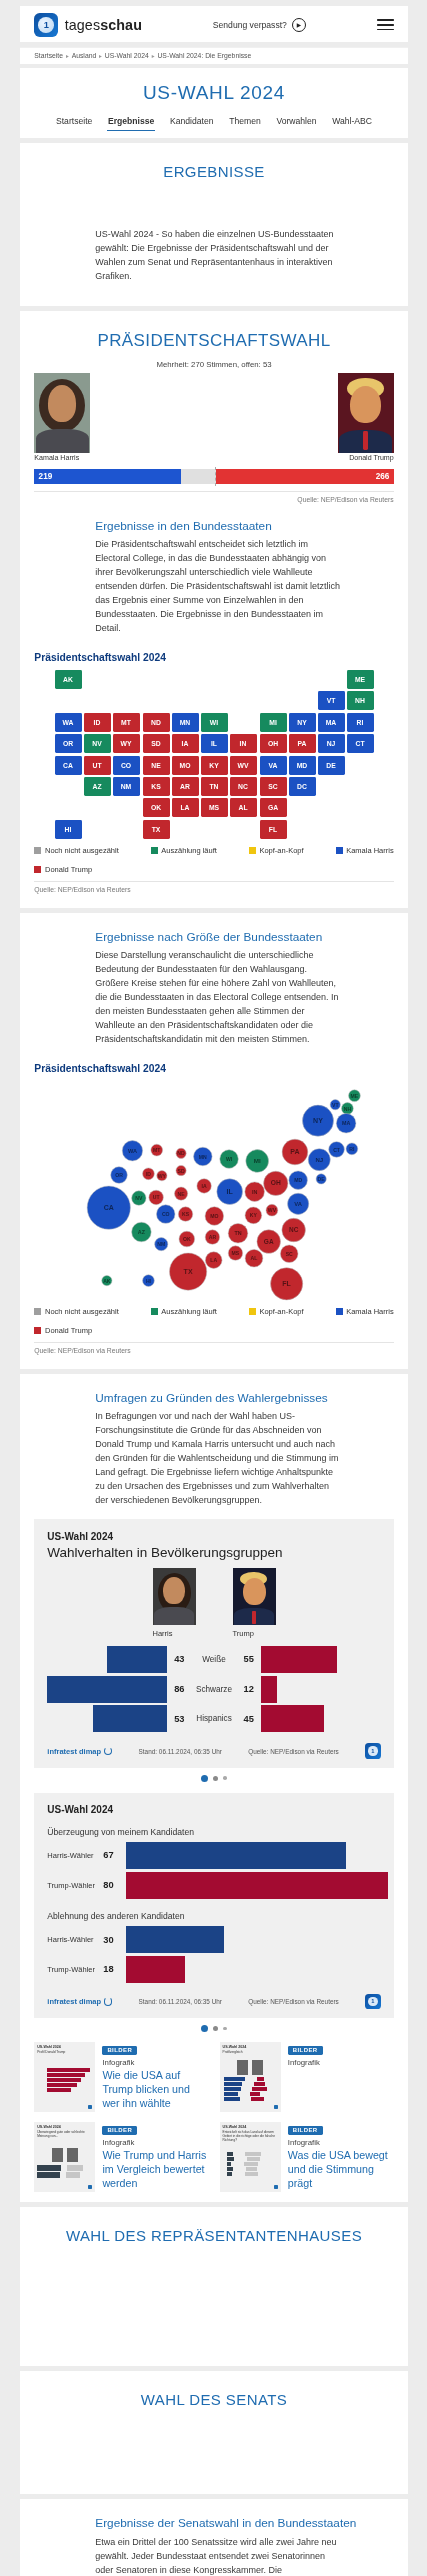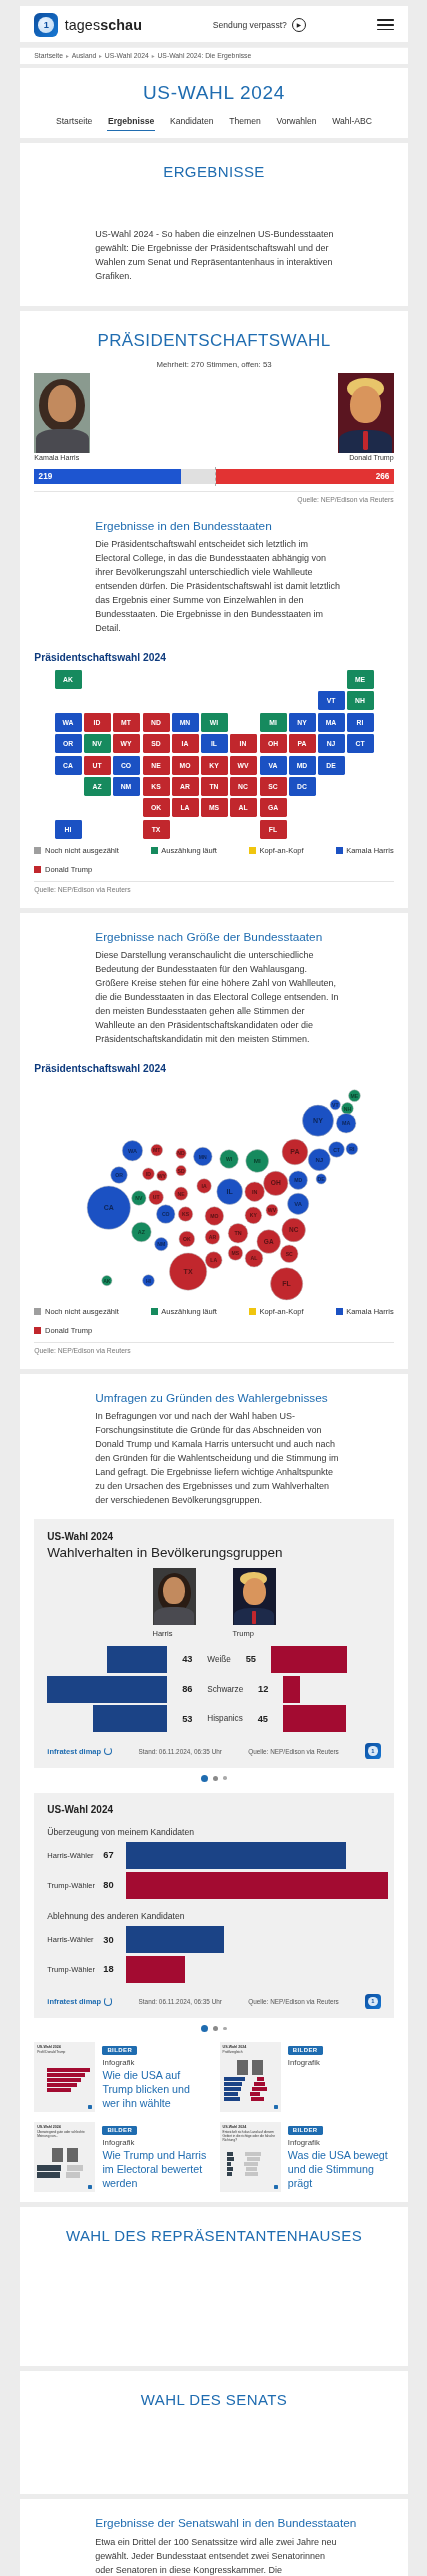--- a/index.html
+++ b/index.html
@@ -59,21 +59,21 @@
   
   .bubble-svg{display:block;margin:0 auto;}
   .bubble-svg text{font-weight:bold;fill:rgba(0,0,0,0.55);}
   
   .chart-card{background:#f0f0f0;margin:11.4px 0 4.3px 0;padding:11.4px 13px 8.6px 13px;}
   .kicker{font-weight:bold;font-size:10px;color:#222;}
   .chart-title{font-size:13.5px;color:#222;margin:2.9px 0 8.6px 0;font-weight:400;}
   .photo-pair{display:flex;justify-content:center;gap:37px;}
   .photo-col .ph{width:43px;height:57px;overflow:hidden;position:relative;background:#555;}
   .photo-col .pl{font-size:7.5px;color:#333;margin-top:3.6px;}
-  .demo-row{display:flex;align-items:center;height:28.5px;margin-top:1.4px;gap:8px;}
+  .demo-row{display:flex;align-items:center;height:28.5px;margin-top:1.4px;}
   .dz{flex:0 0 120px;display:flex;}
   .dz.left{justify-content:flex-end;}
   .dz .dbar{height:27px;}
   .dnum{flex:0 0 24px;text-align:center;font-weight:bold;font-size:9.3px;color:#222;}
   .dcat{flex:1;text-align:center;font-size:8.2px;color:#333;}
   .cfoot{display:flex;align-items:center;justify-content:space-between;margin-top:10px;font-size:6.4px;color:#555;}
   .infratest{color:#1f6cb0;font-weight:bold;font-size:7.5px;display:flex;align-items:center;gap:2.9px;}
   .spinner{width:6.4px;height:6.4px;border:1.8px solid #1f6cb0;border-top-color:transparent;border-radius:50%;display:inline-block;}
   .ard-mini{width:15.7px;height:15.7px;border-radius:3.6px;background:linear-gradient(135deg,#0d4fa0,#1777d2);display:flex;align-items:center;justify-content:center;}
   .ard-mini i{width:9.3px;height:9.3px;border-radius:50%;background:#dbeaf8;color:#0d4fa0;font-style:normal;font-weight:bold;font-size:5.7px;display:flex;align-items:center;justify-content:center;}
@@ -614,21 +614,21 @@
               <div class="mrow" style="height: 5.7px;">
                 <div class="mb" style="height: 5.7px; width: 23px; background: rgb(51, 66, 78);"></div>
                 <div class="mb" style="height: 5.7px; width: 14.3px; background: rgb(198, 198, 198); margin-left: 4.3px;"></div>
               </div>
             </div>
             <div class="tfoot">
               <div></div>
               <div class="sq"></div>
             </div>
           </div>
-          <div class="t-body"><span class="badge">BILDER</span><div class="t-kicker">Infografik</div><div class="t-title">Wie Trump und Harris im Electoral bewertet werden</div></div>
+          <div class="t-body"><span class="badge">BILDER</span><div class="t-kicker">Infografik</div><div class="t-title">Wie Trump und Harris im Vergleich bewertet werden</div></div>
         </div>
         <div class="teaser">
           <div class="thumb">
             <div class="tt">US-Wahl 2024</div>
             <div class="ts">Entwickelt sich das Land auf diesem Gebiet in die richtige oder die falsche Richtung?</div>
             <div class="mini">
               <div class="mrow">
                 <div class="mb" style="width: 5.7px; background: rgb(51, 66, 78); margin-left: 4.3px;"></div>
                 <div class="mb" style="width: 15.7px; background: rgb(198, 198, 198); margin-left: 11.4px;"></div>
               </div>

